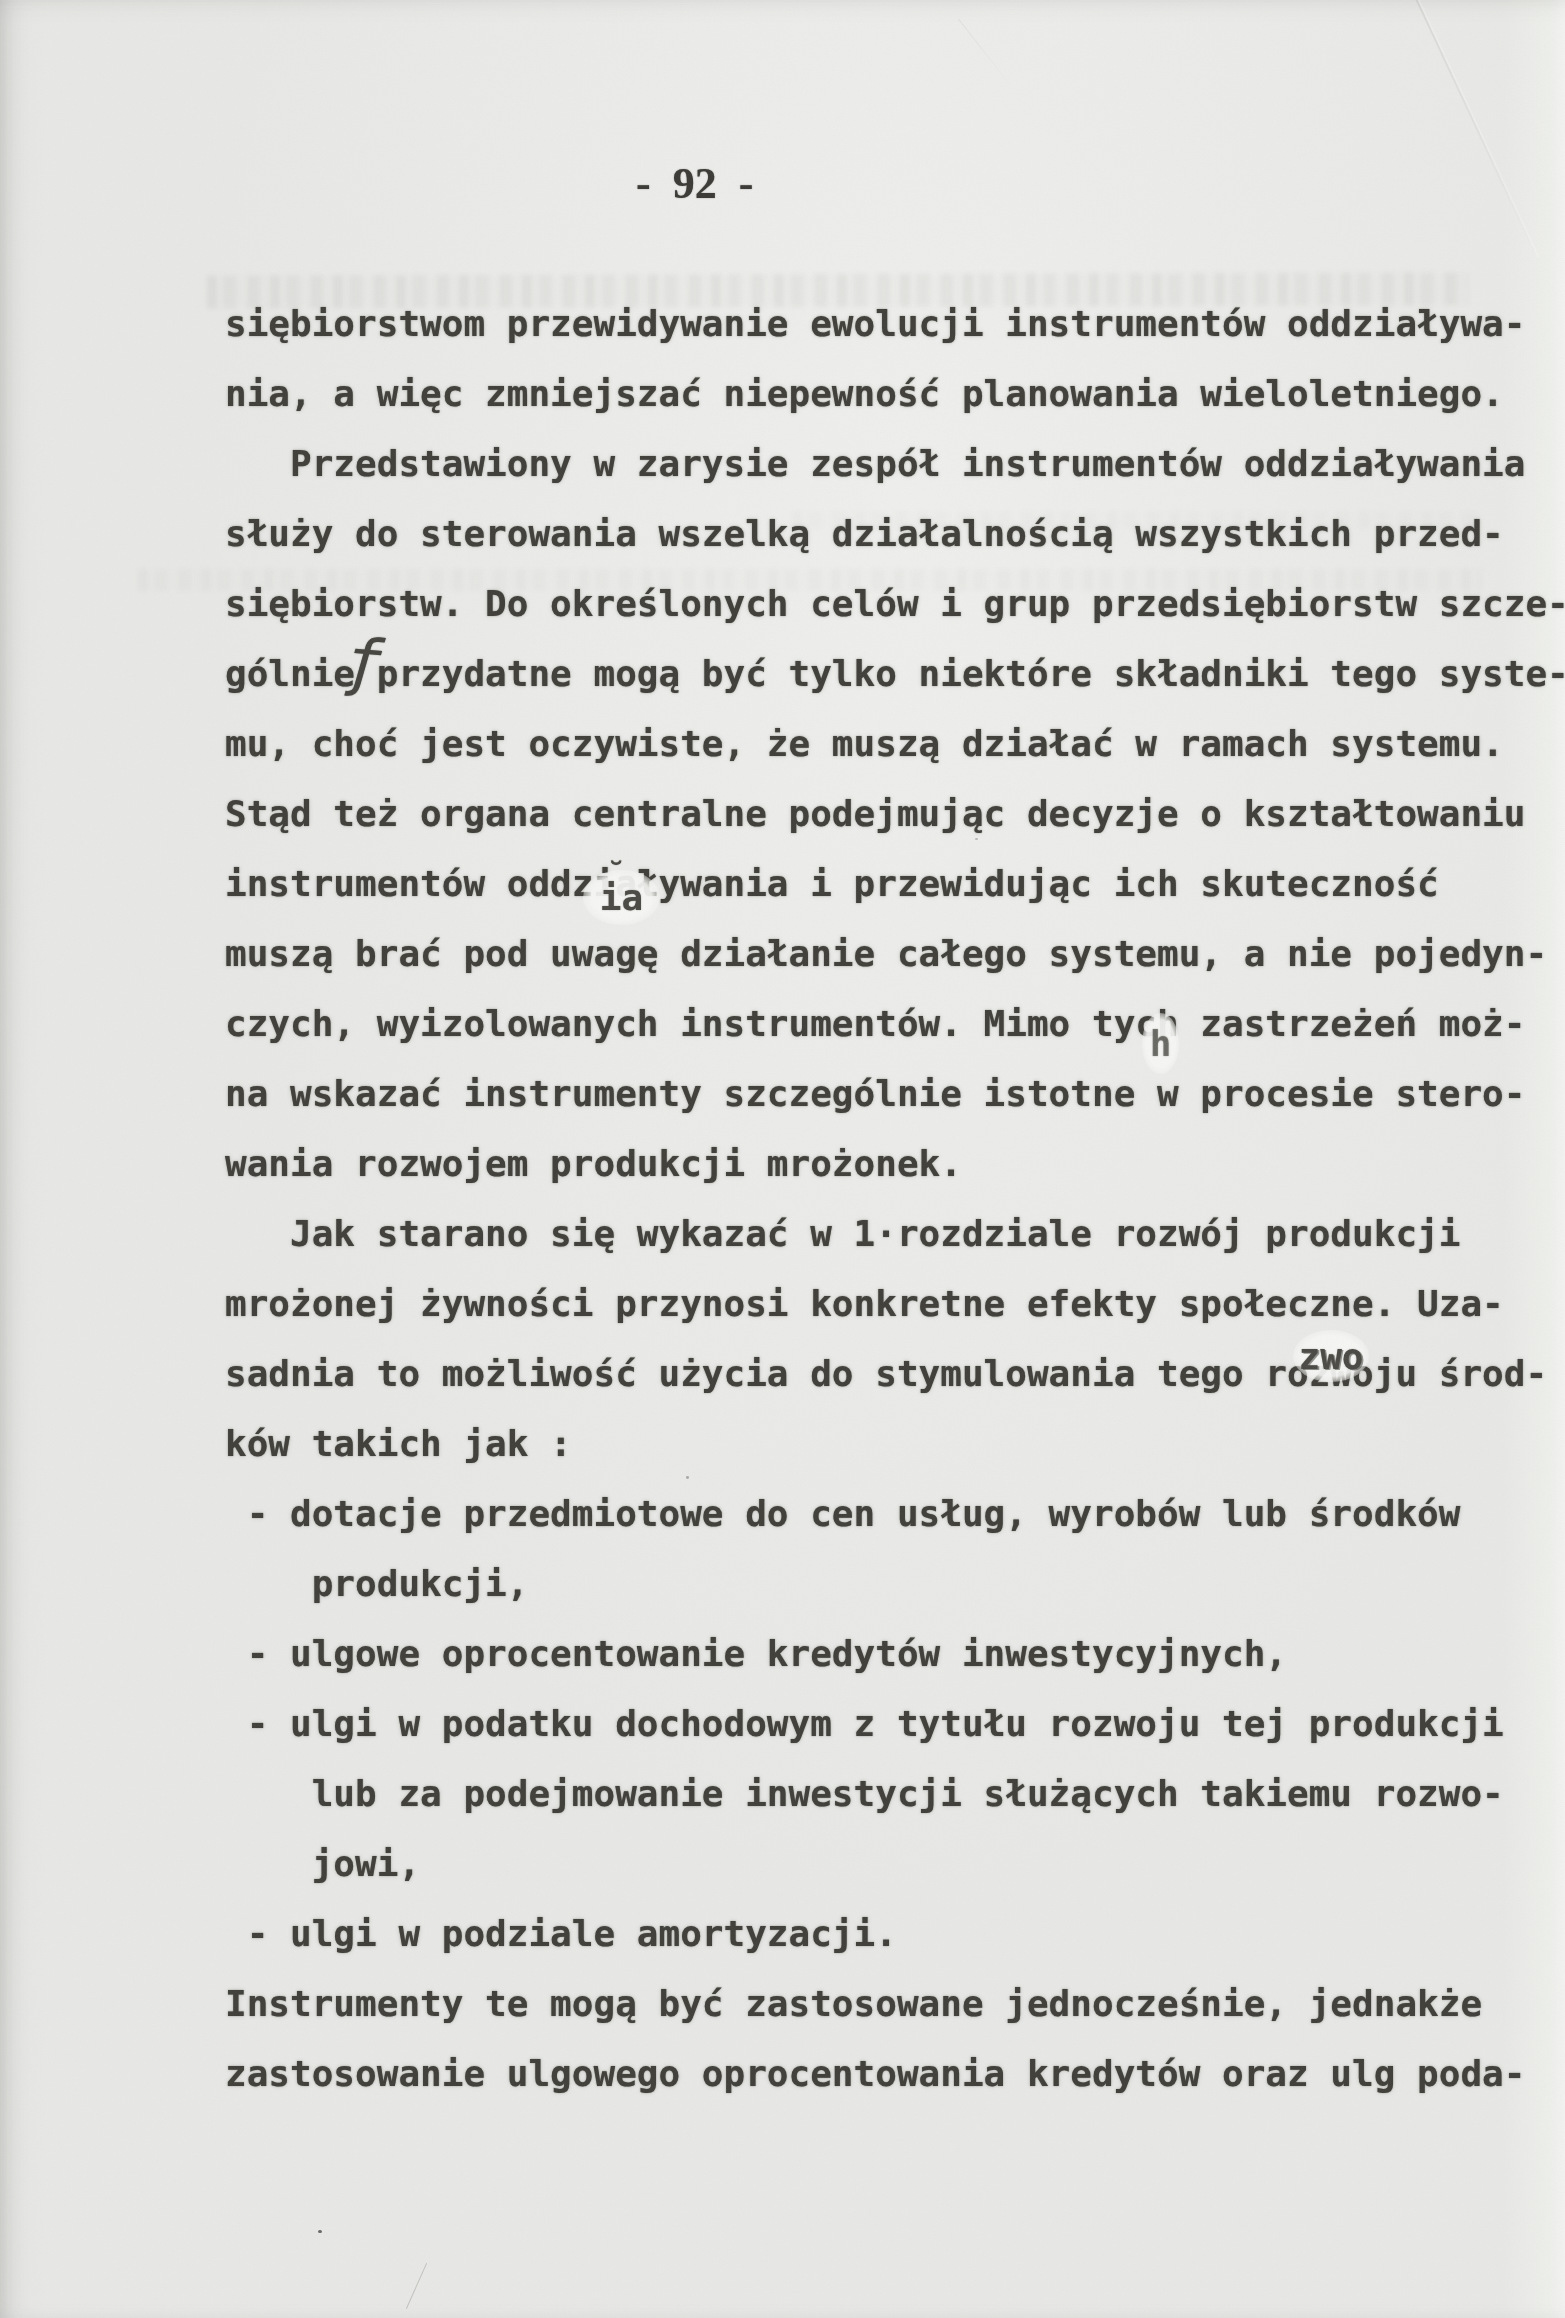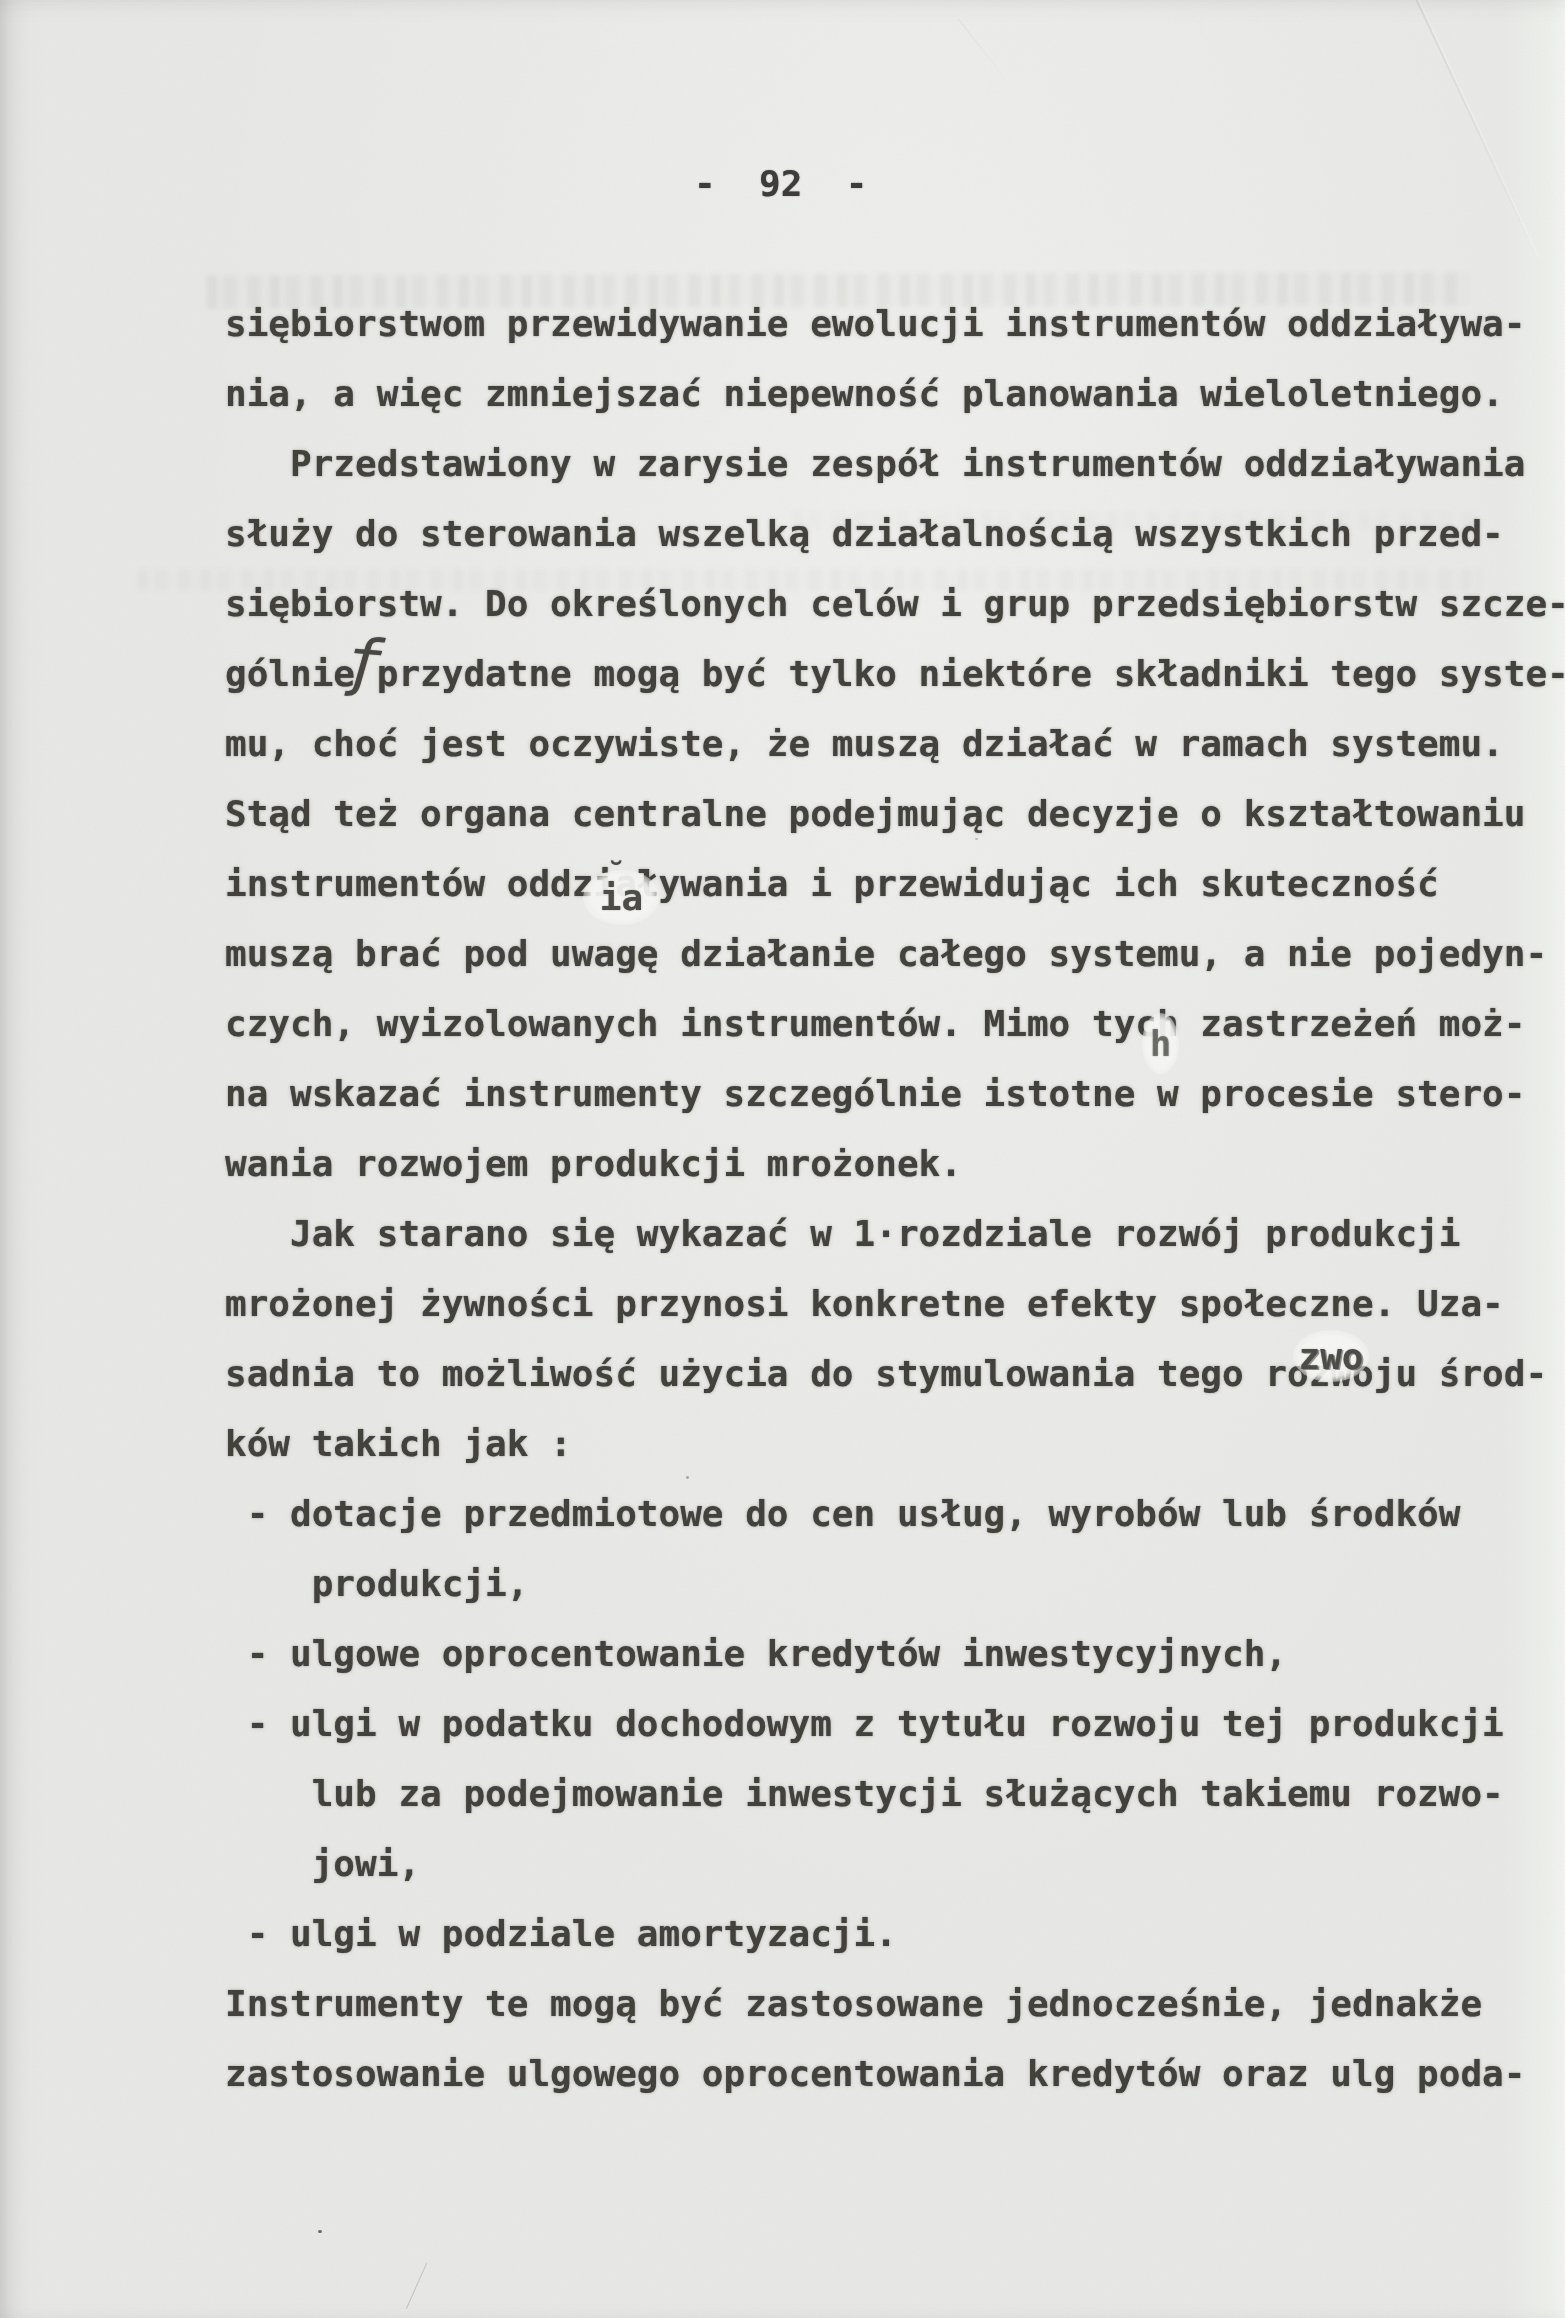--- a/index.html
+++ b/index.html
@@ -34,28 +34,29 @@
     line-height: 70px;
     color: #3f3e39;
     text-shadow: 0 0 1.4px rgba(62,61,55,0.65), 0 0 4.8px rgba(62,61,55,0.14);
     white-space: pre;
     letter-spacing: 0;
   }
   .line { height: 70px; }
   
   #pagenum {
     position: absolute;
-    left: 694px;
+    left: 636px;
     top: 164px;
     font-weight: 700;
-    font-size: 36px;
+    font-size: 44px;
     line-height: 39px;
     color: #3a3935;
     text-shadow: 0 0 1.4px rgba(58,57,53,0.6);
     white-space: pre;
+    font-family: Liberation Serif, serif;
   }
   
   .ghost {
     position: absolute;
     pointer-events: none;
     filter: blur(2.8px);
     background: repeating-linear-gradient(90deg,
       rgba(112,112,106,0.20) 0px,  rgba(112,112,106,0.20) 10.3px,
       rgba(112,112,106,0.03) 10.3px, rgba(112,112,106,0.03) 16.5px,
       rgba(112,112,106,0.15) 16.5px, rgba(112,112,106,0.15) 30px,

